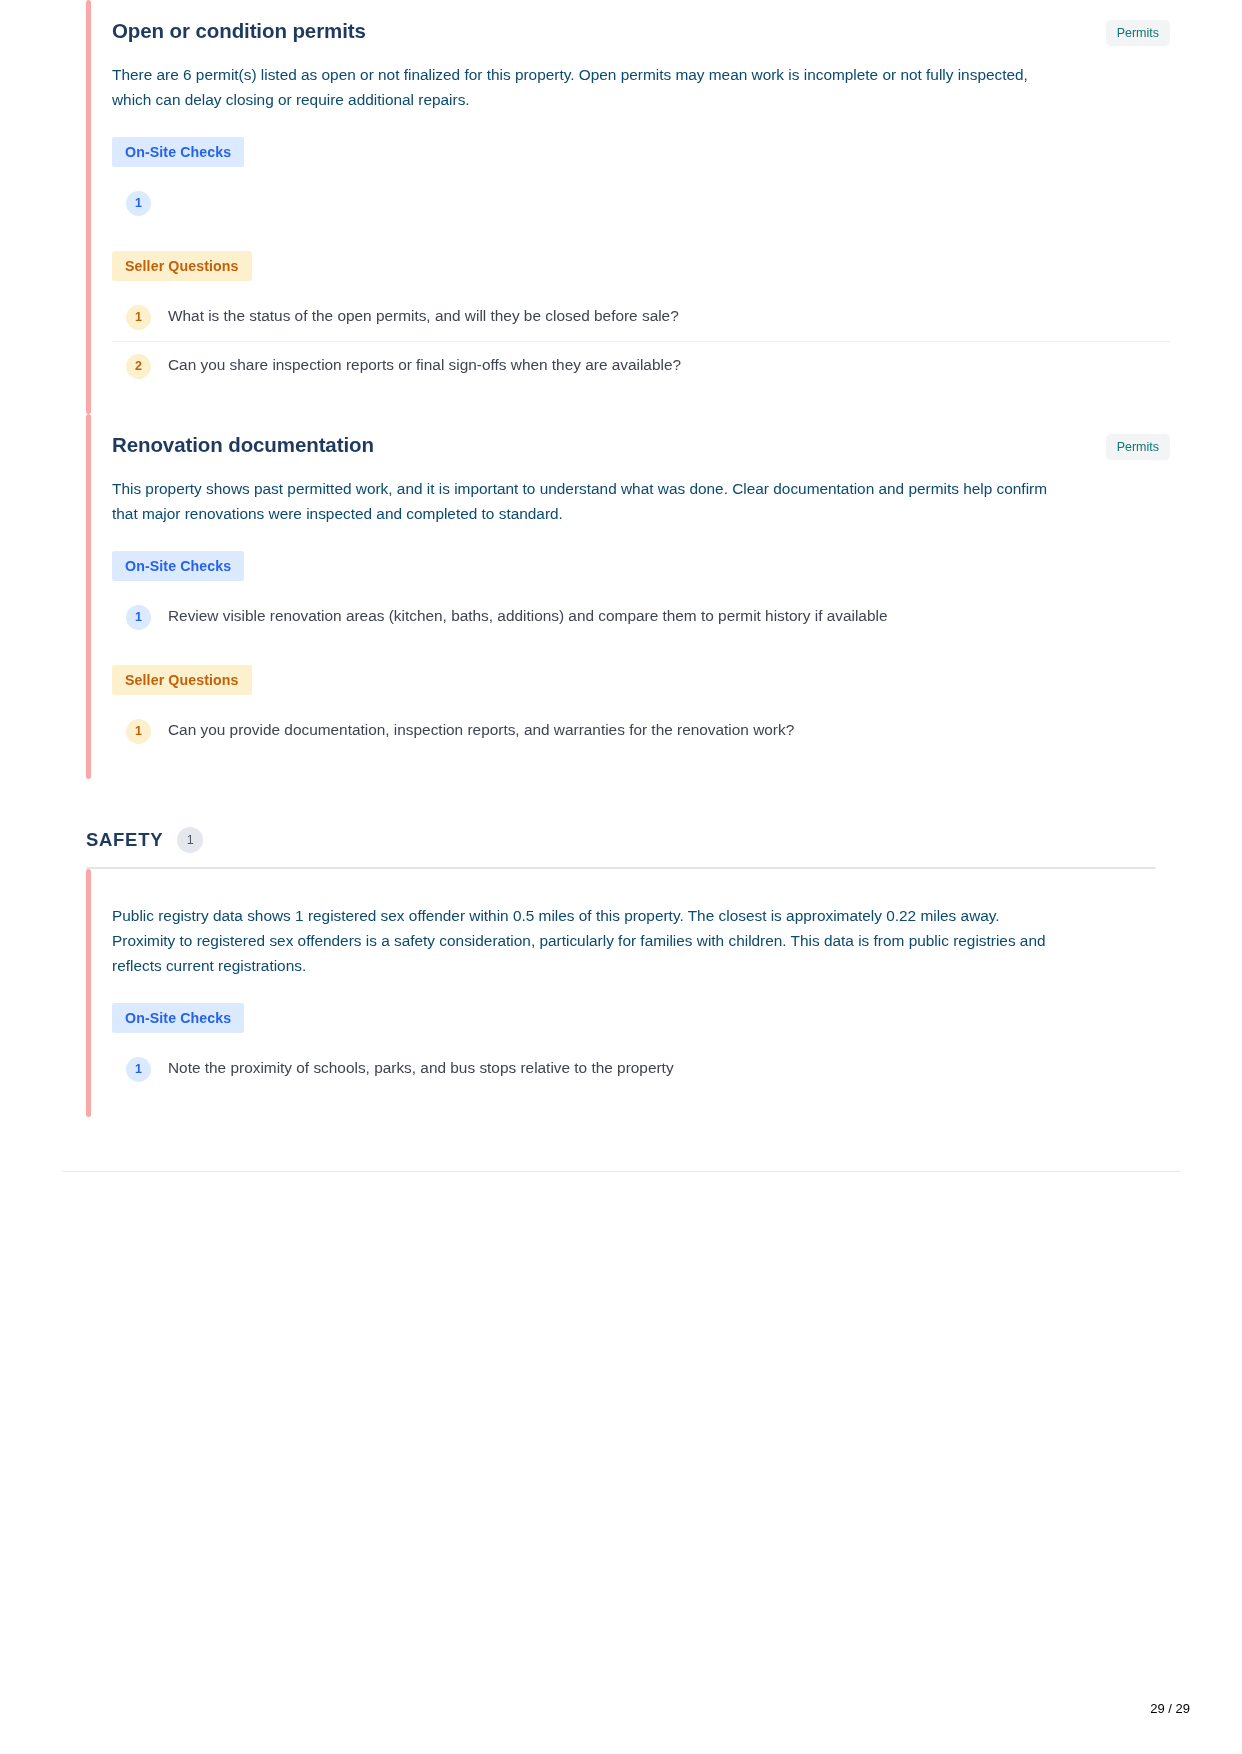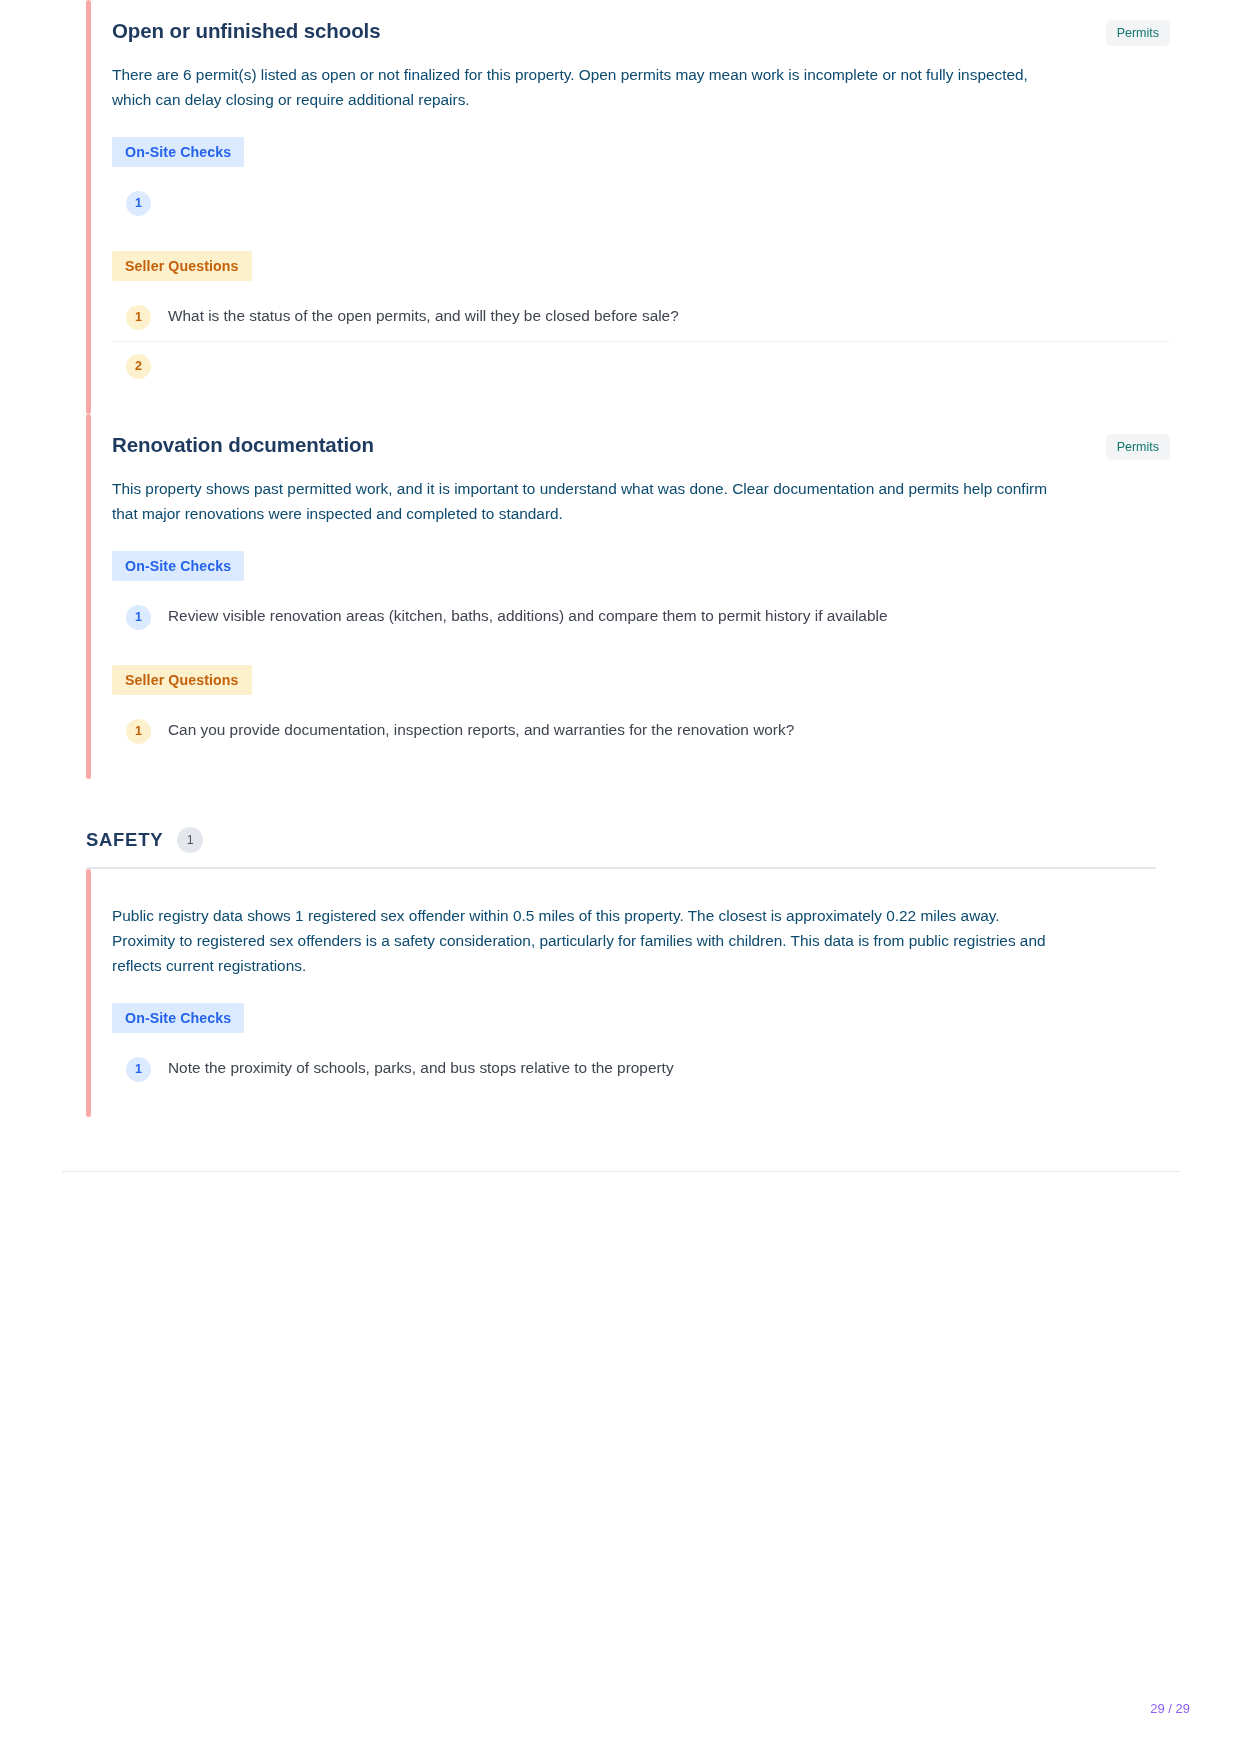--- a/index.html
+++ b/index.html
@@ -175,51 +175,52 @@
     font-size: 14.2px;
     line-height: 1.62;
     color: #6a6f78;
   }
 
   .page-num {
     position: absolute;
     right: 52px;
     bottom: 38px;
     font-size: 13px;
-    color: #8b5cf6;
+    color: #000000;
   }
 </style>
 </head>
 <body>
 
 <div class="page">
   <div class="content">
     <div id="sections-root">
         <div class="card">
           <div class="accent"></div>
           <div class="card-inner">
             <div class="card-head">
-              <div class="card-title">Open or unfinished schools</div>
+              <div class="card-title">Open or condition permits</div>
               <div class="tag">Permits</div>
             </div>
             <div class="card-desc">There are 6 permit(s) listed as open or not finalized for this property. Open permits may mean work is incomplete or not fully inspected, which can delay closing or require additional repairs.</div>
             <div class="chip-wrap"><span class="chip chip-checks">On-Site Checks</span></div>
             <div class="items">
               <div class="item">
                 <div class="num num-blue">1</div>
               </div>
             </div>
             <div class="chip-wrap"><span class="chip chip-questions">Seller Questions</span></div>
             <div class="items">
               <div class="item">
                 <div class="num num-amber">1</div>
                 <div class="item-text">What is the status of the open permits, and will they be closed before sale?</div>
               </div>
               <div class="item">
                 <div class="num num-amber">2</div>
+                <div class="item-text">Can you share inspection reports or final sign-offs when they are available?</div>
               </div>
             </div>
           </div>
         </div>
         <div class="card">
           <div class="accent"></div>
           <div class="card-inner">
             <div class="card-head">
               <div class="card-title">Renovation documentation</div>
               <div class="tag">Permits</div>

